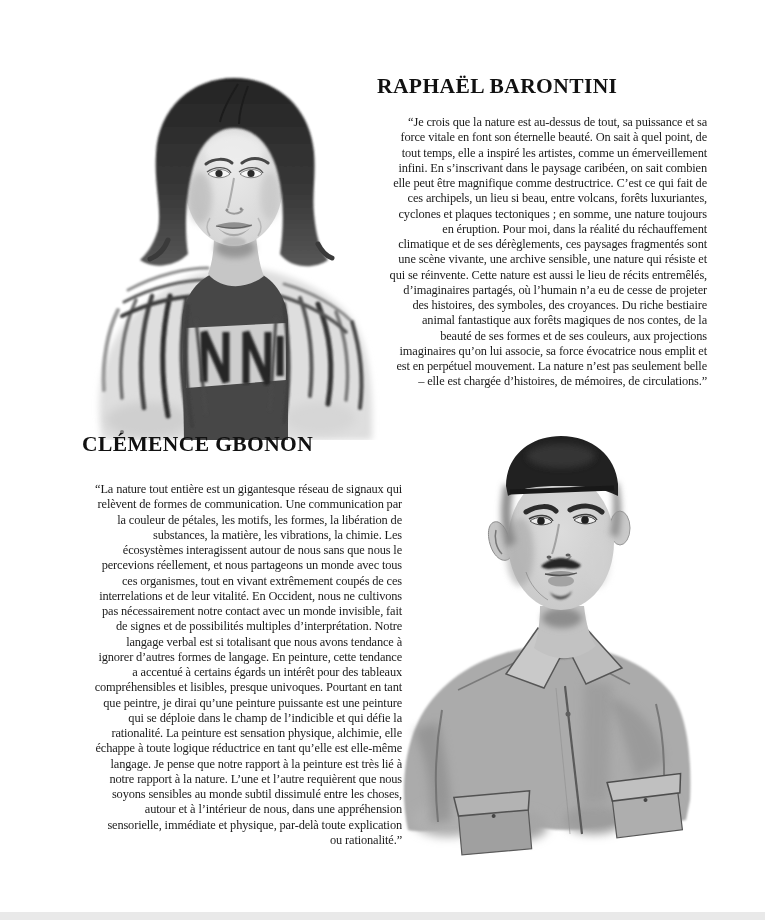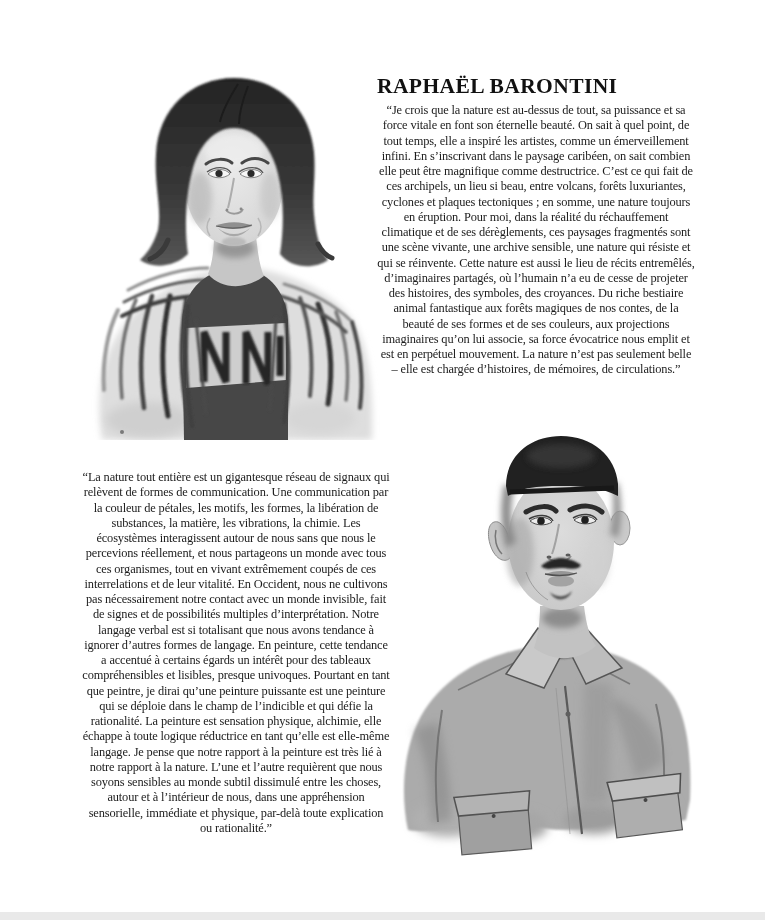--- a/index.html
+++ b/index.html
@@ -13,23 +13,23 @@
     font-family:"Liberation Serif", serif;
   }
   .heading{
     position:absolute; margin:0; color:var(--heading);
     font-family:"Liberation Serif", serif; font-weight:700;
     font-size:21.5px; line-height:22px; letter-spacing:0.4px; white-space:nowrap;
   }
   #h-barontini{ left:377px; top:75px; }
   #h-gbonon{ left:82px; top:433px; }
   .quote{
-    position:absolute; margin:0; color:var(--text);
+    position:absolute; margin:12px; color:var(--text);
     font-size:12.4px; line-height:15.25px; letter-spacing:-0.15px;
-    text-align:center;
+    text-align:right;
   }
   #q-barontini{ left:377px; top:103px; width:318px; }
   #q-gbonon{ left:82px; top:470px; width:308px; }
   .portrait{ position:absolute; margin:0; padding:0; }
   #portrait-gbonon{ left:88px; top:58px; width:292px; height:382px; }
   #portrait-barontini{ left:398px; top:422px; width:300px; height:458px; }
   .bottom-strip{
     position:absolute; left:0; right:0; bottom:0; height:8px;
     background:var(--strip);
   }
@@ -141,20 +141,21 @@
         <path d="M80,182 C76,192 70,198 62,201" fill="none" stroke="#3a3a3a" stroke-width="5" stroke-linecap="round"></path>
         <path d="M230,186 C234,194 239,198 244,200" fill="none" stroke="#3a3a3a" stroke-width="5" stroke-linecap="round"></path>
       </g>
       <circle cx="34" cy="374" r="2" fill="#7a7a7a"></circle>
     </svg>
   </figure>
 
   <h2 class="heading" id="h-barontini">RAPHAËL BARONTINI</h2>
   <p class="quote" id="q-barontini">“Je crois que la nature est au-dessus de tout, sa puissance et sa force vitale en font son éternelle beauté. On sait à quel point, de tout temps, elle a inspiré les artistes, comme un émerveillement infini. En s’inscrivant dans le paysage caribéen, on sait combien elle peut être magnifique comme destructrice. C’est ce qui fait de ces archipels, un lieu si beau, entre volcans, forêts luxuriantes, cyclones et plaques tectoniques ; en somme, une nature toujours en éruption. Pour moi, dans la réalité du réchauffement climatique et de ses dérèglements, ces paysages fragmentés sont une scène vivante, une archive sensible, une nature qui résiste et qui se réinvente. Cette nature est aussi le lieu de récits entremêlés, d’imaginaires partagés, où l’humain n’a eu de cesse de projeter des histoires, des symboles, des croyances. Du riche bestiaire animal fantastique aux forêts magiques de nos contes, de la beauté de ses formes et de ses couleurs, aux projections imaginaires qu’on lui associe, sa force évocatrice nous emplit et est en perpétuel mouvement. La nature n’est pas seulement belle – elle est chargée d’histoires, de mémoires, de circulations.”</p>
 
+  <h2 class="heading" id="h-gbonon">CLÉMENCE GBONON</h2>
   <p class="quote" id="q-gbonon">“La nature tout entière est un gigantesque réseau de signaux qui relèvent de formes de communication. Une communication par la couleur de pétales, les motifs, les formes, la libération de substances, la matière, les vibrations, la chimie. Les écosystèmes interagissent autour de nous sans que nous le percevions réellement, et nous partageons un monde avec tous ces organismes, tout en vivant extrêmement coupés de ces interrelations et de leur vitalité. En Occident, nous ne cultivons pas nécessairement notre contact avec un monde invisible, fait de signes et de possibilités multiples d’interprétation. Notre langage verbal est si totalisant que nous avons tendance à ignorer d’autres formes de langage. En peinture, cette tendance a accentué à certains égards un intérêt pour des tableaux compréhensibles et lisibles, presque univoques. Pourtant en tant que peintre, je dirai qu’une peinture puissante est une peinture qui se déploie dans le champ de l’indicible et qui défie la rationalité. La peinture est sensation physique, alchimie, elle échappe à toute logique réductrice en tant qu’elle est elle-même langage. Je pense que notre rapport à la peinture est très lié à notre rapport à la nature. L’une et l’autre requièrent que nous soyons sensibles au monde subtil dissimulé entre les choses, autour et à l’intérieur de nous, dans une appréhension sensorielle, immédiate et physique, par-delà toute explication ou rationalité.”</p>
 
   <figure class="portrait" id="portrait-barontini">
     <svg width="300" height="458" viewBox="0 0 300 458">
       <defs>
         <filter id="mb1" x="-30%" y="-30%" width="160%" height="160%">
             <feGaussianBlur stdDeviation="1.2"></feGaussianBlur>
           </filter>
         <filter id="mb3" x="-60%" y="-60%" width="220%" height="220%">
             <feGaussianBlur stdDeviation="3"></feGaussianBlur>

